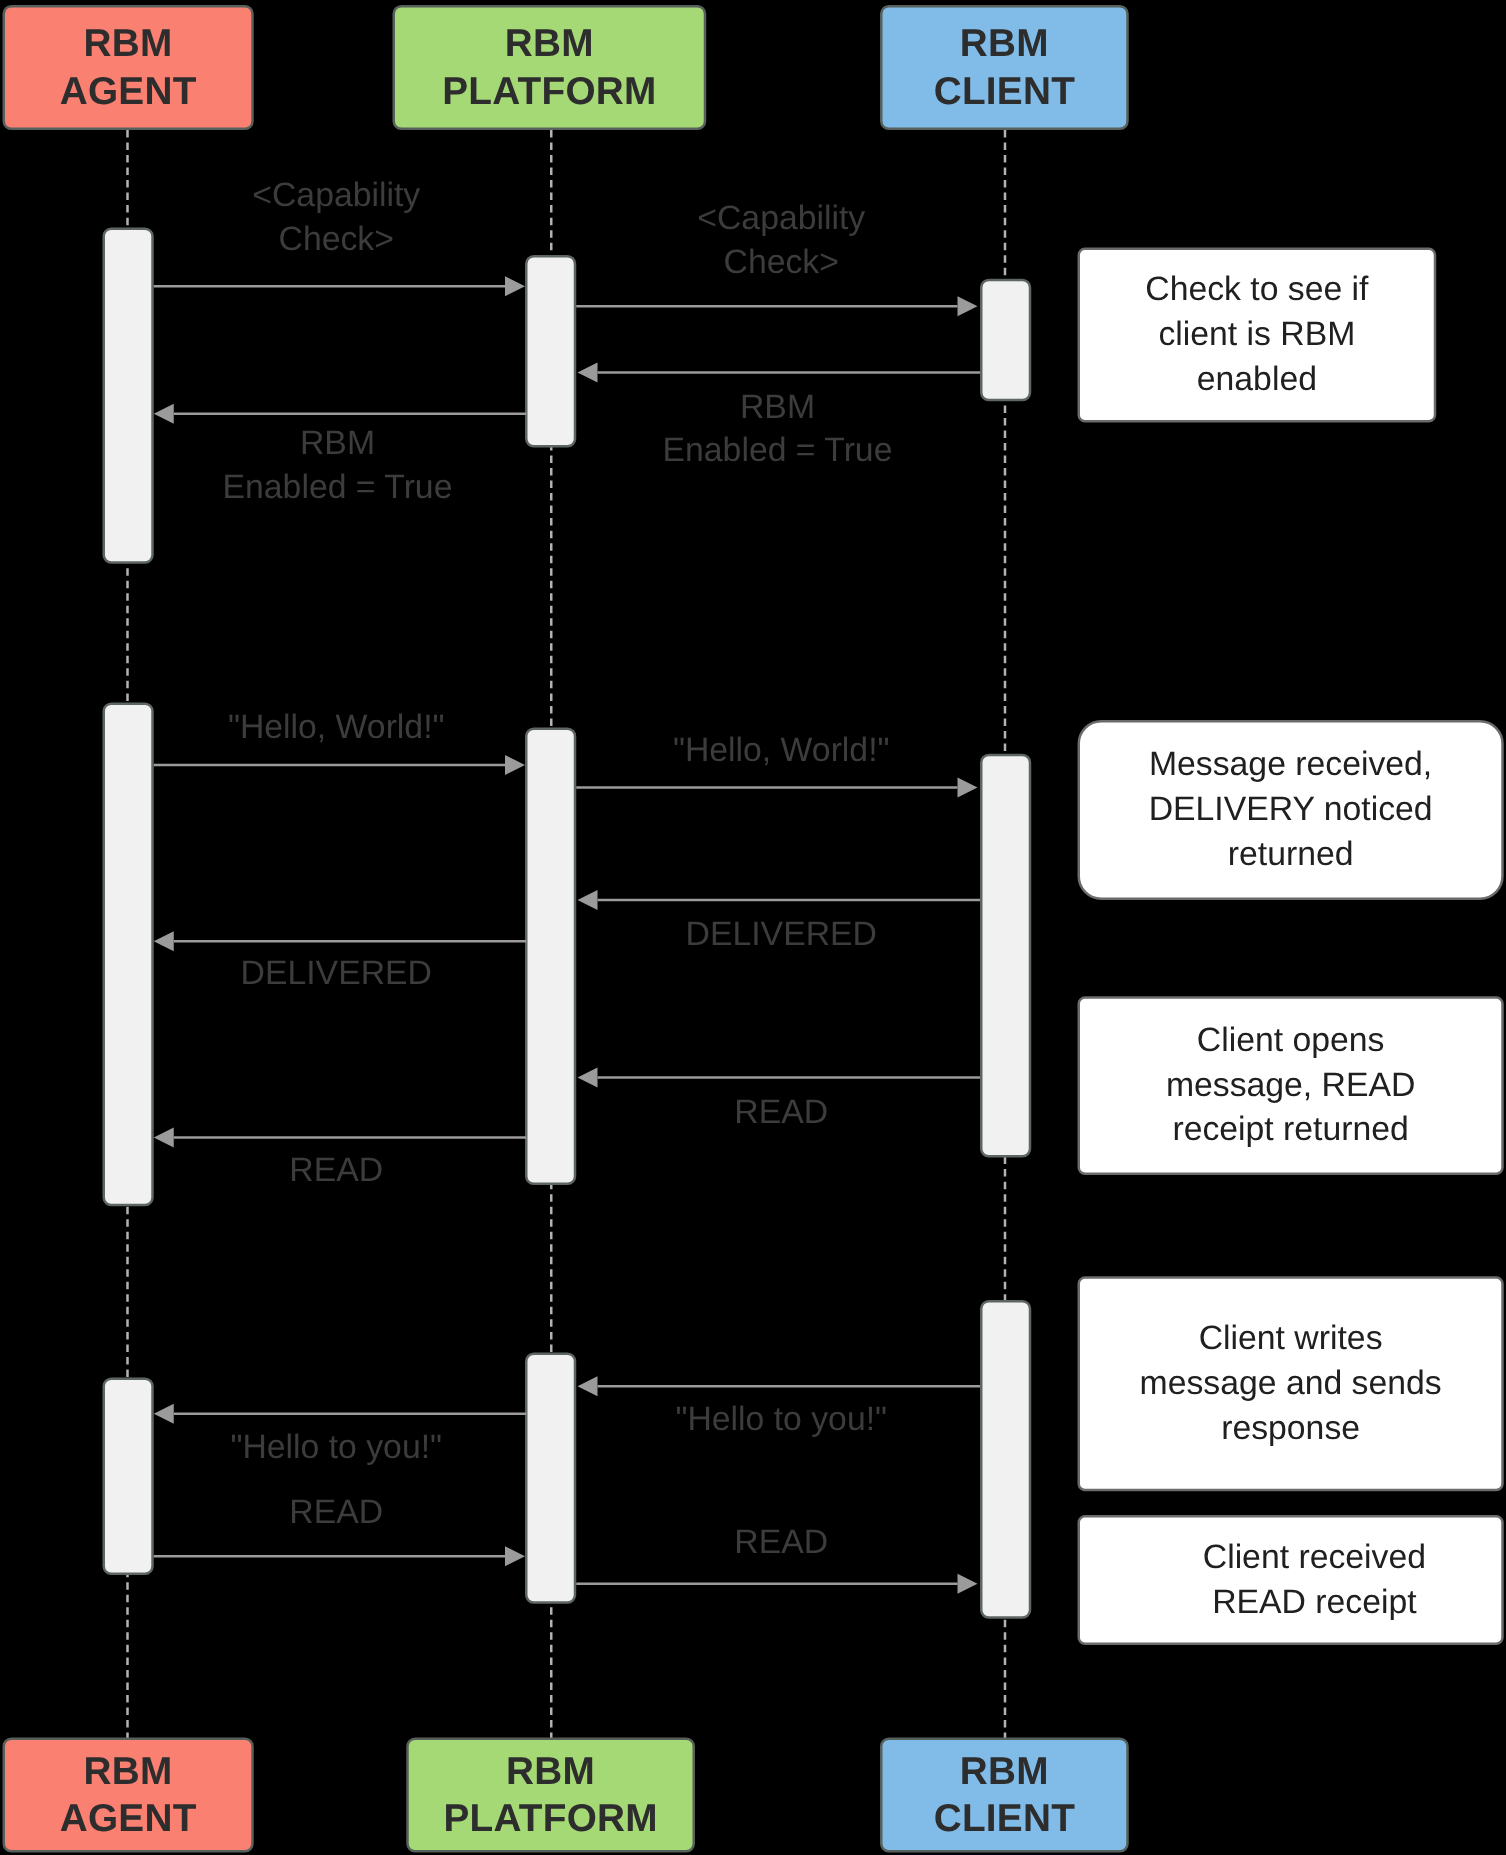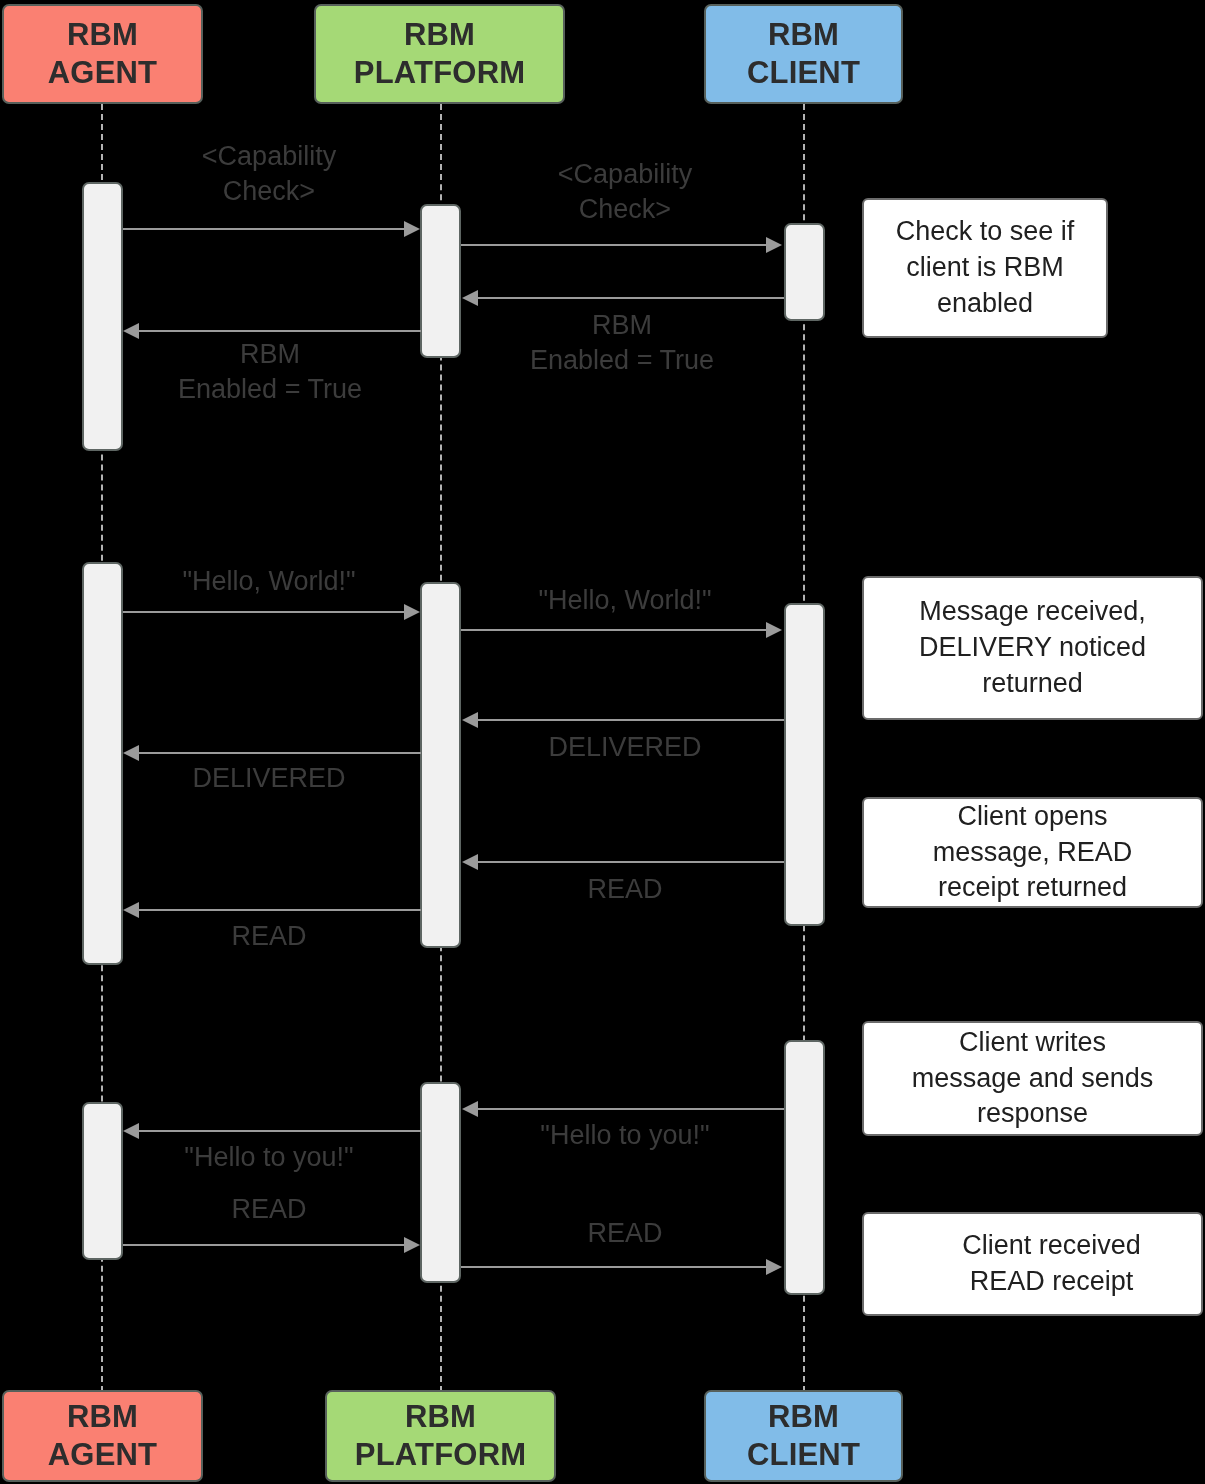--- a/index.html
+++ b/index.html
@@ -199,32 +199,32 @@
   <div class="msg-label" style="left:134px; top:1140px; width:270px;">"Hello to you!"</div>
 
   <div class="msg-line" style="left:123px; top:1244px; width:281px;"></div>
   <div class="arrowhead right" style="left:404px; top:1237px;"></div>
   <div class="msg-label" style="left:134px; top:1192px; width:270px;">READ</div>
 
   <div class="msg-line" style="left:461px; top:1266px; width:305px;"></div>
   <div class="arrowhead right" style="left:766px; top:1259px;"></div>
   <div class="msg-label" style="left:480px; top:1216px; width:290px;">READ</div>
 
-  <div class="note" style="left:862px; top:198px; width:246px; height:140px;">Check to see if
+  <div class="note" style="left:862px; top:198px; width:287px; height:140px;">Check to see if
 client is RBM
 enabled</div>
 
-  <div class="note" style="left:862px; top:576px; width:341px; height:144px;">Message received,
+  <div class="note" style="left:862px; top:576px; width:341px; height:144px;border-radius:19px;">Message received,
 DELIVERY noticed
 returned</div>
 
-  <div class="note" style="left:862px; top:797px; width:341px; height:111px;">Client opens
+  <div class="note" style="left:862px; top:797px; width:341px; height:143px;">Client opens
 message, READ
 receipt returned</div>
 
-  <div class="note" style="left:862px; top:1021px; width:341px; height:115px;">Client writes
+  <div class="note" style="left:862px; top:1021px; width:341px; height:172px;">Client writes
 message and sends
 response</div>
 
   <div class="note" style="left:862px; top:1212px; width:341px; height:104px;padding-left:48px;">Client received
 READ receipt</div>
 
 </div>
 
 </body></html>

